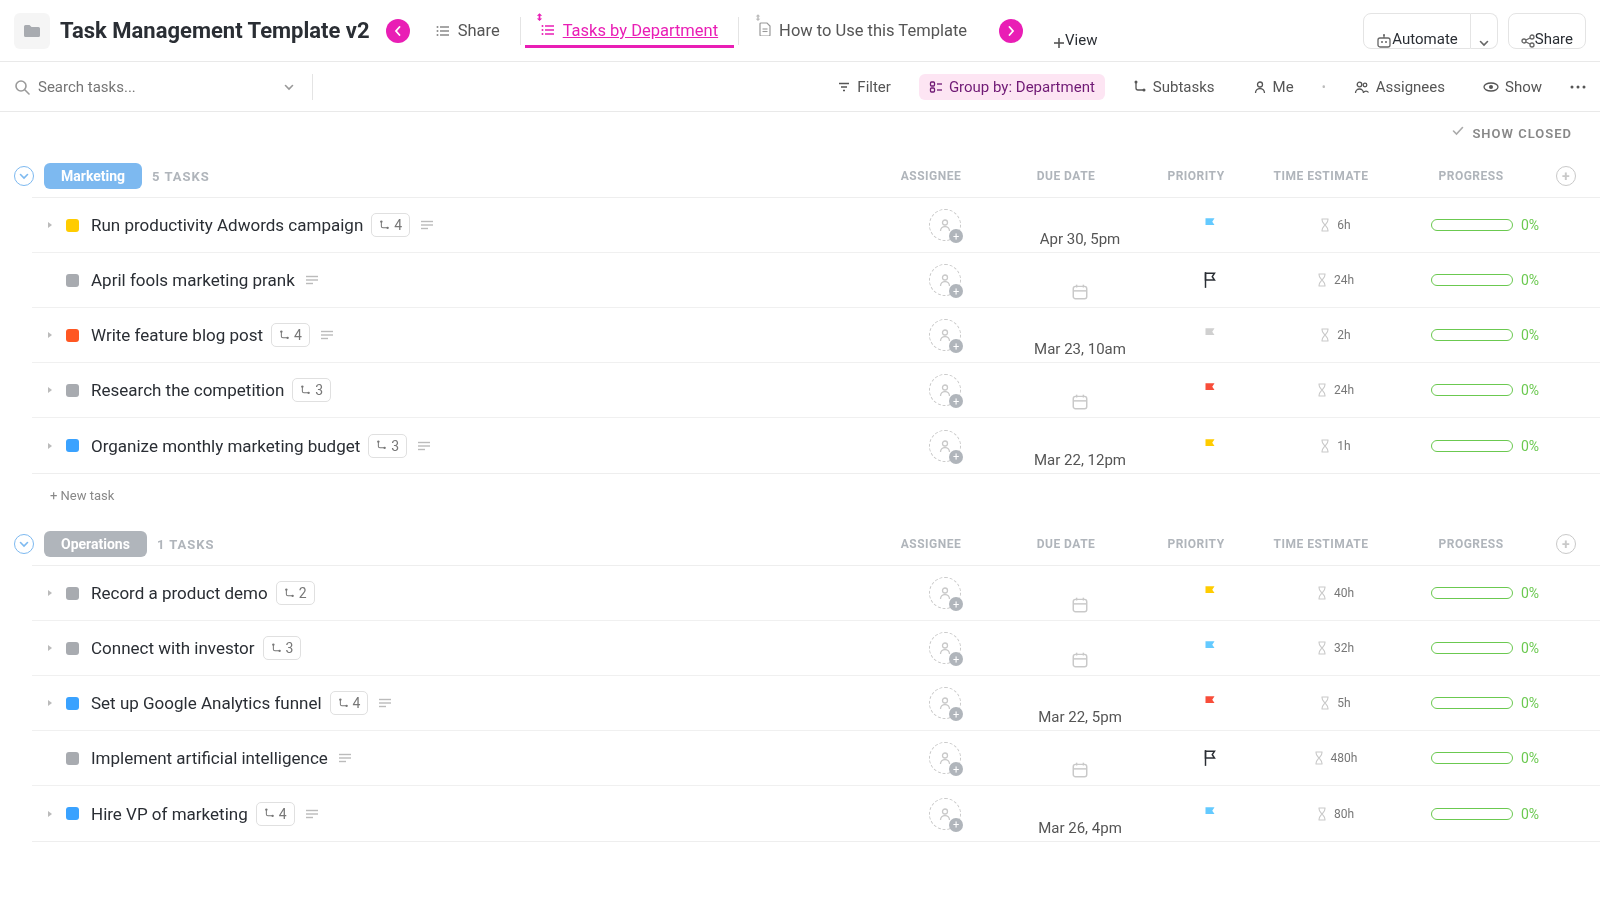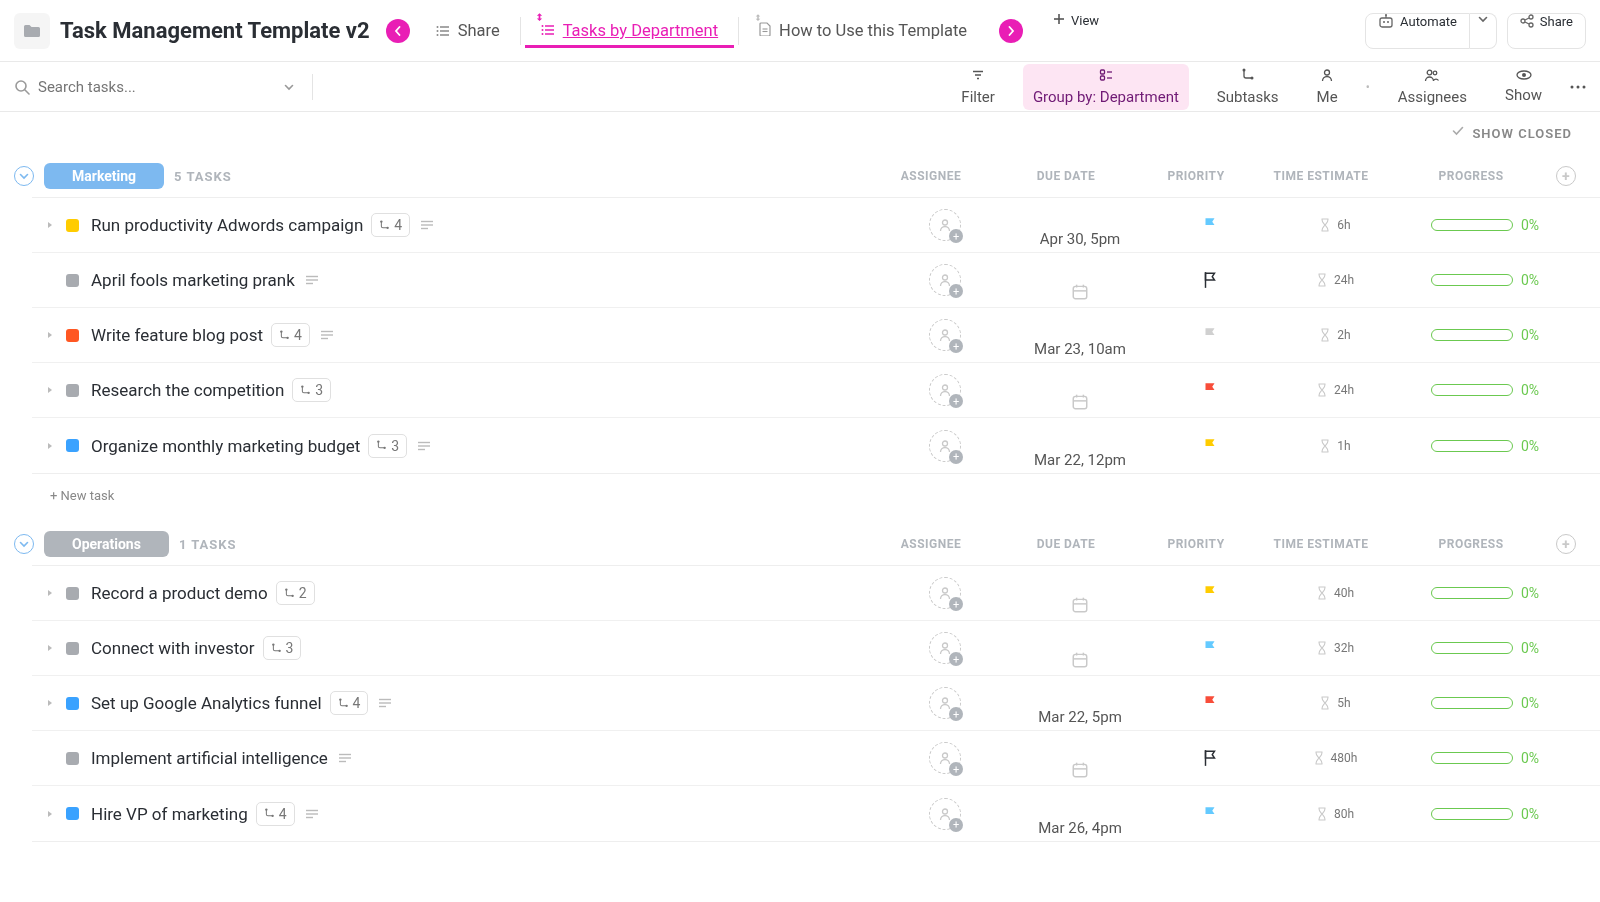--- a/index.html
+++ b/index.html
@@ -10,43 +10,43 @@
 .folder-btn { width: 36px; height: 36px; display:flex; align-items:center; justify-content:center; border-radius:6px; background:#f5f5f5; }
 .page-title { font-size: 22px; font-weight: 700; margin-right: 6px; }
 .nav-arrow { width:24px; height:24px; display:flex; align-items:center; justify-content:center; border-radius:50%; background:#e91eb5; color:#fff; }
 .nav-arrow svg { width:10px; height:10px; }
 .tabs { display:flex; align-items:center; height:100%; gap: 4px; }
 .tab { display:flex; align-items:center; gap:8px; height:100%; padding:0 16px; color:#555; font-size:16.5px; cursor:pointer; position:relative; }
 .tab.active { color:#e91eb5;text-decoration:underline; }
 .tab.active::after { content:""; position:absolute; left:0; right:0; bottom:0; height:3px; background:#e91eb5; }
 .tab-divider { width:1px; height:28px; background:#e4e4e4; }
 .spacer { flex:1; }
-.btn { display:flex; align-items:flex-start; gap:6px; height:36px; padding:0 12px; border:1px solid #e4e4e4; border-radius:8px; font-size:13px; background:#fff; cursor:pointer; }
+.btn { display:flex; align-items:flex-end; height:36px; padding:0 12px; border:1px solid #e4e4e4; border-radius:8px; font-size:15px; background:#fff; cursor:pointer; }
 .btn.plain { border:none; }
 .btn-group { display:flex; }
 .btn-group .btn { border-radius:8px 0 0 8px; }
 .btn-group .btn + .btn { border-left:none; border-radius:0 8px 8px 0; padding:0 8px; }
 
 
 .toolbar { display:flex; align-items:center; height:50px; padding:0 14px; border-bottom:1px solid #e9e9e9; gap:18px; }
 .search-wrap { display:flex; align-items:center; gap:8px; color:#9a9a9a; flex:0 0 280px; }
 .search-wrap input { border:none; outline:none; font-size:15px; color:#555; width:180px; }
-.chip { display:flex; align-items:center; gap:6px; font-size:15px; color:#555; cursor:pointer; padding:4px 10px; border-radius:6px;flex-direction:column; }
+.chip { display:flex; align-items:center; gap:6px; font-size:15px; color:#555; cursor:pointer; padding:4px 10px; border-radius:6px; }
 .chip.active { background:#fde5f3; color:#701a75; }
 .dot { color:#bbb; font-size:12px; }
 
 
 .show-closed { display:flex; justify-content:flex-end; padding:14px 28px 8px; color:#888; font-size:13px; letter-spacing:1px; font-weight:600;margin-left:20px; }
 
 
 .group { margin-top:14px; }
 .group-head { display:flex; align-items:center; padding:0 14px 8px 14px; gap:10px; }
 .collapse-circle { width:20px; height:20px; border:1.5px solid #7db9f0; border-radius:50%; display:flex; align-items:center; justify-content:center; color:#7db9f0; }
 .collapse-circle svg { width:10px; height:10px; }
-.group-label { color:#fff; font-size:14px; font-weight:700; padding:5px 28px; border-radius:6px; }
+.group-label { color:#fff; font-size:14px; font-weight:700; padding:5px 17px; border-radius:6px; }
 .group-label.blue { background:#7db9f0; }
 .group-label.gray { background:#b0b5bb; }
 .task-count { color:#b0b5bb; font-size:13px; font-weight:700; letter-spacing:1px; }
 .col-headers { margin-left:auto; display:flex; align-items:center; color:#b0b5bb; font-size:12px; font-weight:700; letter-spacing:0.5px; }
 .col-assignee { width:110px; text-align:center; }
 .col-due { width:160px; text-align:center; }
 .col-priority { width:100px; text-align:center; }
 .col-time { width:150px; text-align:center; }
 .col-progress { width:150px; text-align:center; }
 .col-add { width:40px; display:flex; justify-content:center; }

